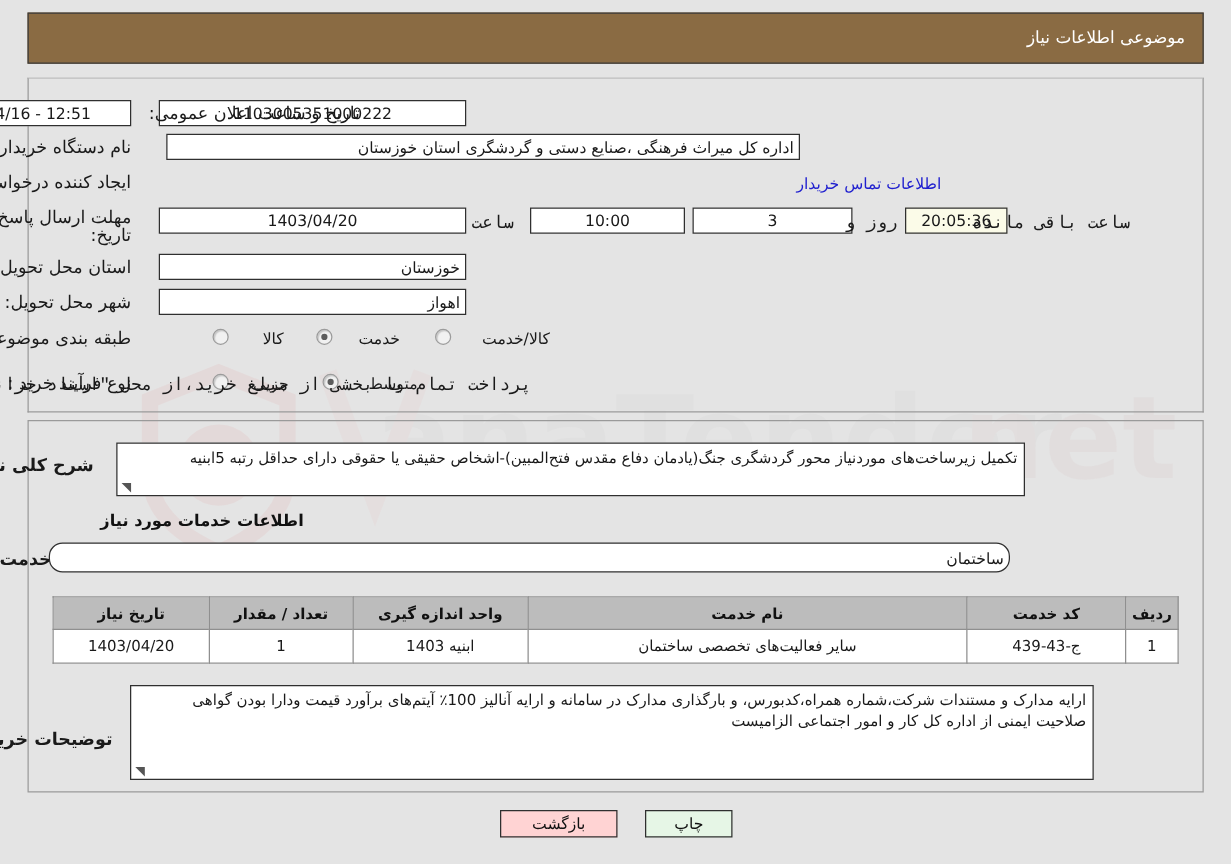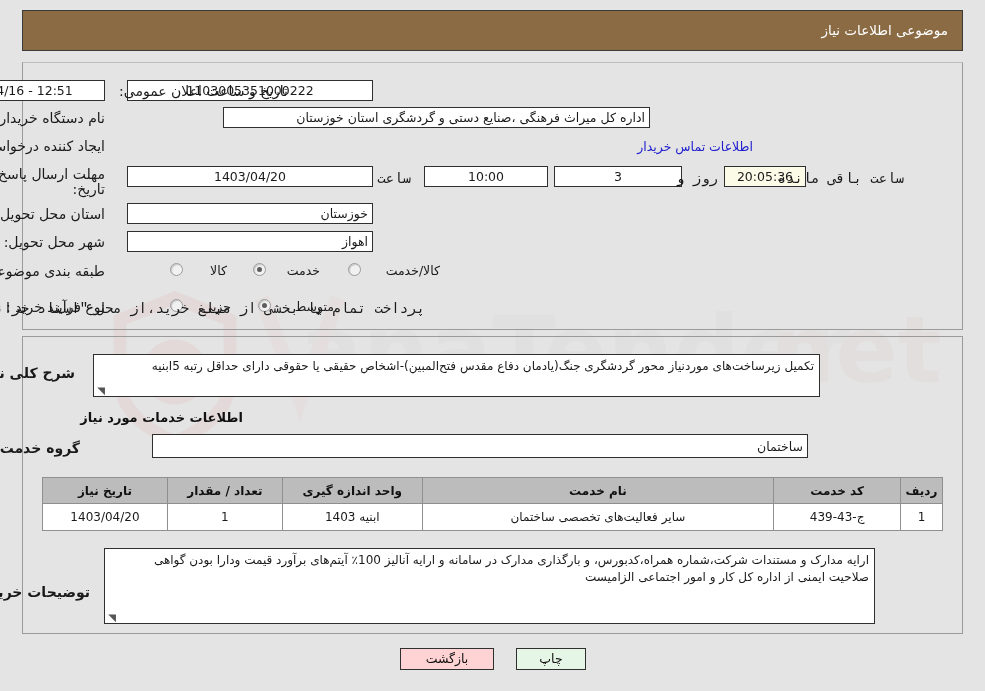--- a/index.html
+++ b/index.html
@@ -234,21 +234,21 @@
 
   <div class="content">
 
     <span class="lbl" style="right:880px; top:84px;">شماره نیاز:</span>
     <div class="tb tb-center" style="right:612px; top:80px; width:246px; height:21px;">1103005351000222</div>
 
     <span class="lbl" style="right:697px; top:84px;">تاریخ و ساعت اعلان عمومی:</span>
     <div class="tb tb-center" style="right:880px; top:80px; width:185px; height:21px;">12:51 - 1403/04/16</div>
 
     <span class="lbl" style="right:880px; top:111px;">نام دستگاه خریدار:</span>
-    <div class="tb tb-right" style="right:335px; top:107px; width:427px; height:21px;">اداره کل میراث فرهنگی ،صنایع دستی و گردشگری استان خوزستان</div>
+    <div class="tb tb-right" style="right:345px; top:107px; width:507px; height:21px;">اداره کل میراث فرهنگی ،صنایع دستی و گردشگری استان خوزستان</div>
 
     <span class="lbl" style="right:880px; top:139px;">ایجاد کننده درخواست:</span>
     <span class="link" style="right:232px; top:139px;">اطلاعات تماس خریدار</span>
 
     <span class="lbl" style="right:880px; top:167px;">مهلت ارسال پاسخ: تا</span>
     <span class="lbl" style="right:880px; top:182px;">تاریخ:</span>
 
     <div class="tb tb-center" style="right:612px; top:166px; width:246px; height:21px;">1403/04/20</div>
 
     <span class="txt" style="right:574px; top:170px;">ساعت</span>
@@ -289,21 +289,21 @@
 
     <span class="lbl lbl-b" style="right:910px; top:366px;">شرح کلی نیاز:</span>
     <div class="ta" style="right:165px; top:354px; width:727px; height:43px;">
       <span>تکمیل زیرساخت‌های موردنیاز محور گردشگری جنگ(یادمان دفاع مقدس فتح‌المبین)-اشخاص حقیقی یا حقوقی دارای حداقل رتبه 5ابنیه</span>
       <span class="grip">◥</span>
     </div>
 
     <span class="section-head" style="right:742px; top:410px;">اطلاعات خدمات مورد نیاز</span>
 
     <span class="lbl lbl-b" style="right:905px; top:441px;">گروه خدمت:</span>
-    <div class="tb tb-right" style="right:177px; top:434px; width:656px; height:24px; line-height:21px;">ساختمان</div>
+    <div class="tb tb-right" style="right:177px; top:434px; width:769px; height:24px; line-height:21px;border-radius:11px;">ساختمان</div>
 
     <table class="tbl">
       <thead>
         <tr>
           <th style="width:42px;">ردیف</th>
           <th style="width:127px;">کد خدمت</th>
           <th style="width:352px;">نام خدمت</th>
           <th style="width:140px;">واحد اندازه گیری</th>
           <th style="width:115px;">تعداد / مقدار</th>
           <th style="width:125px;">تاریخ نیاز</th>

